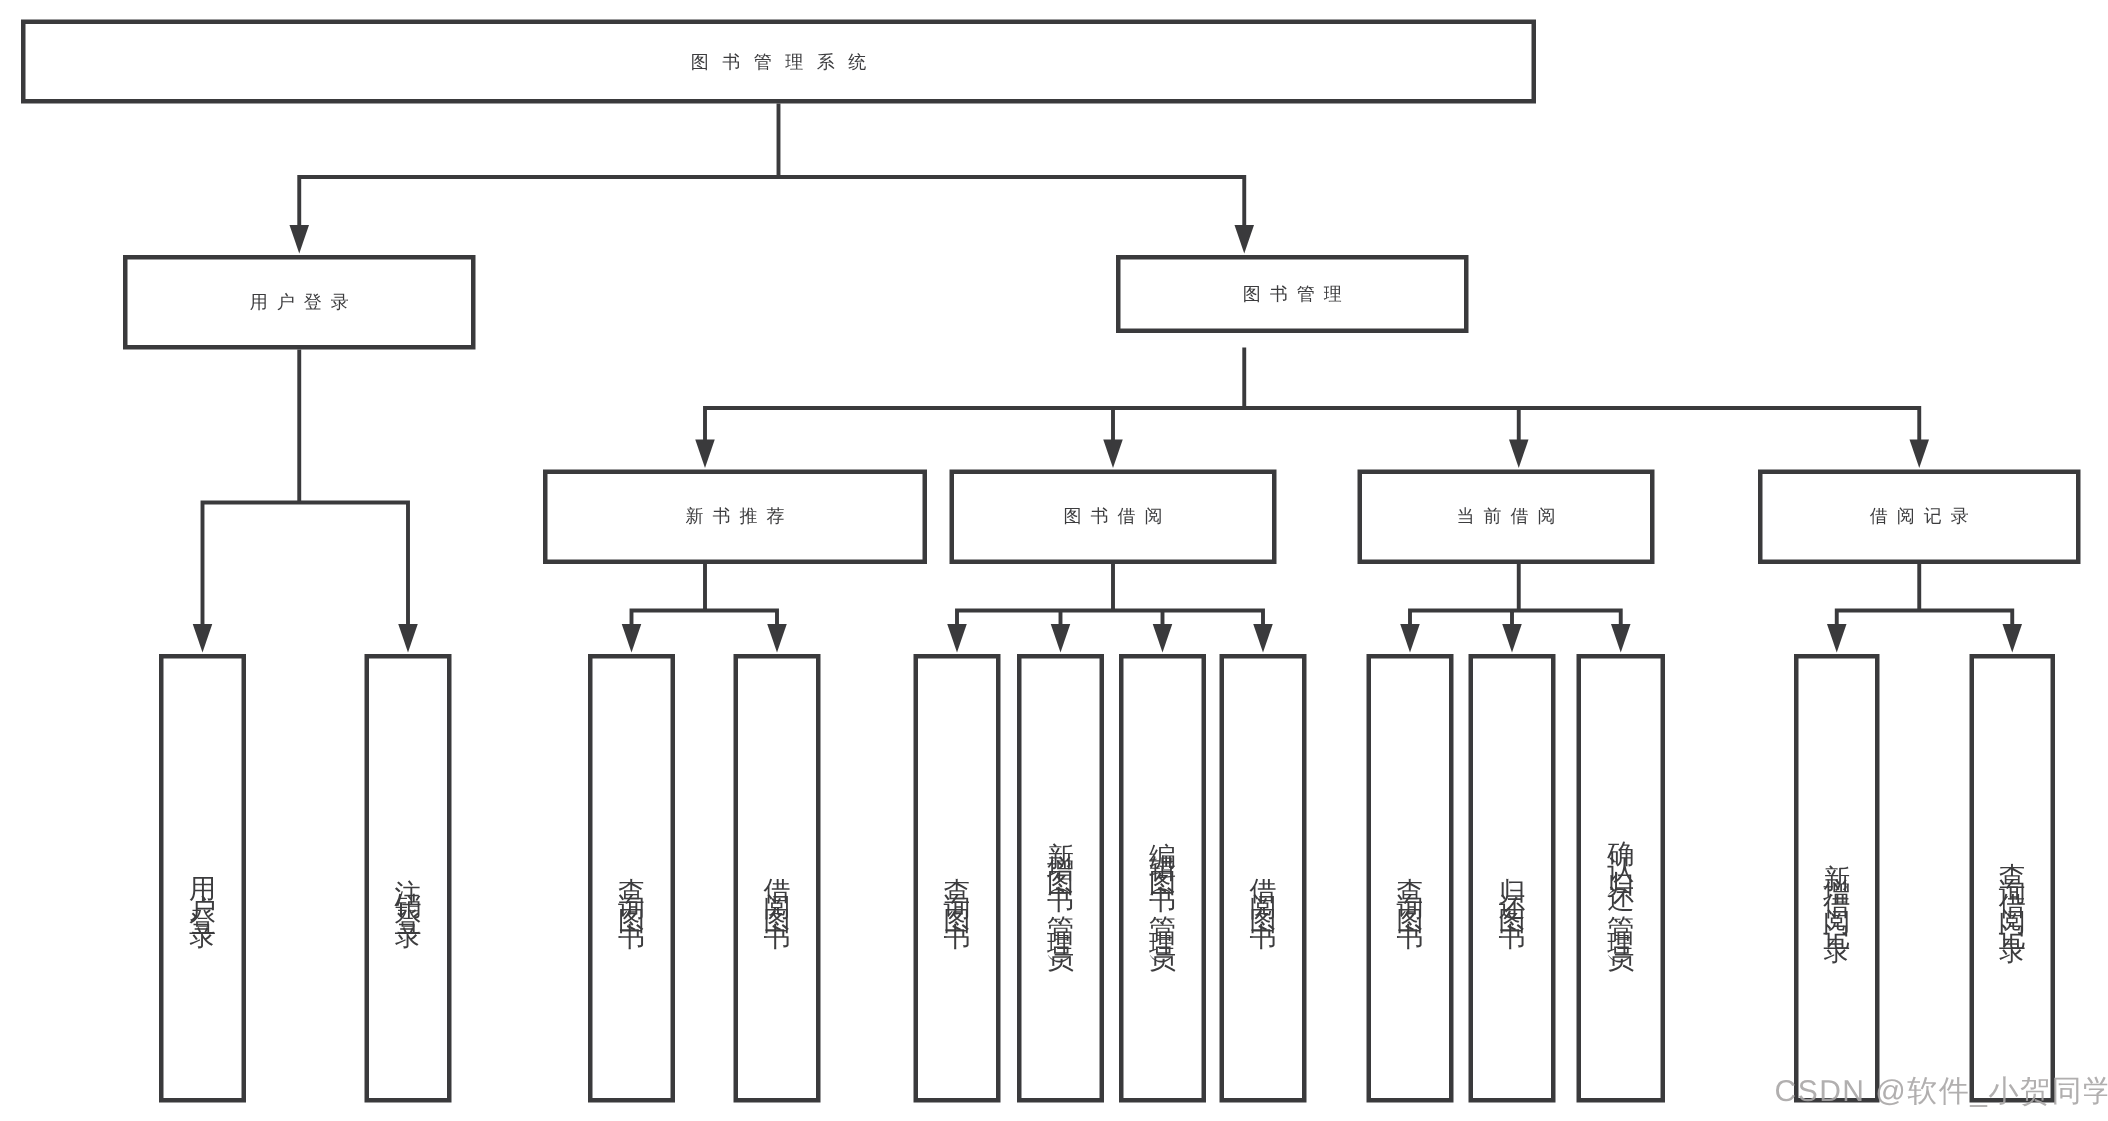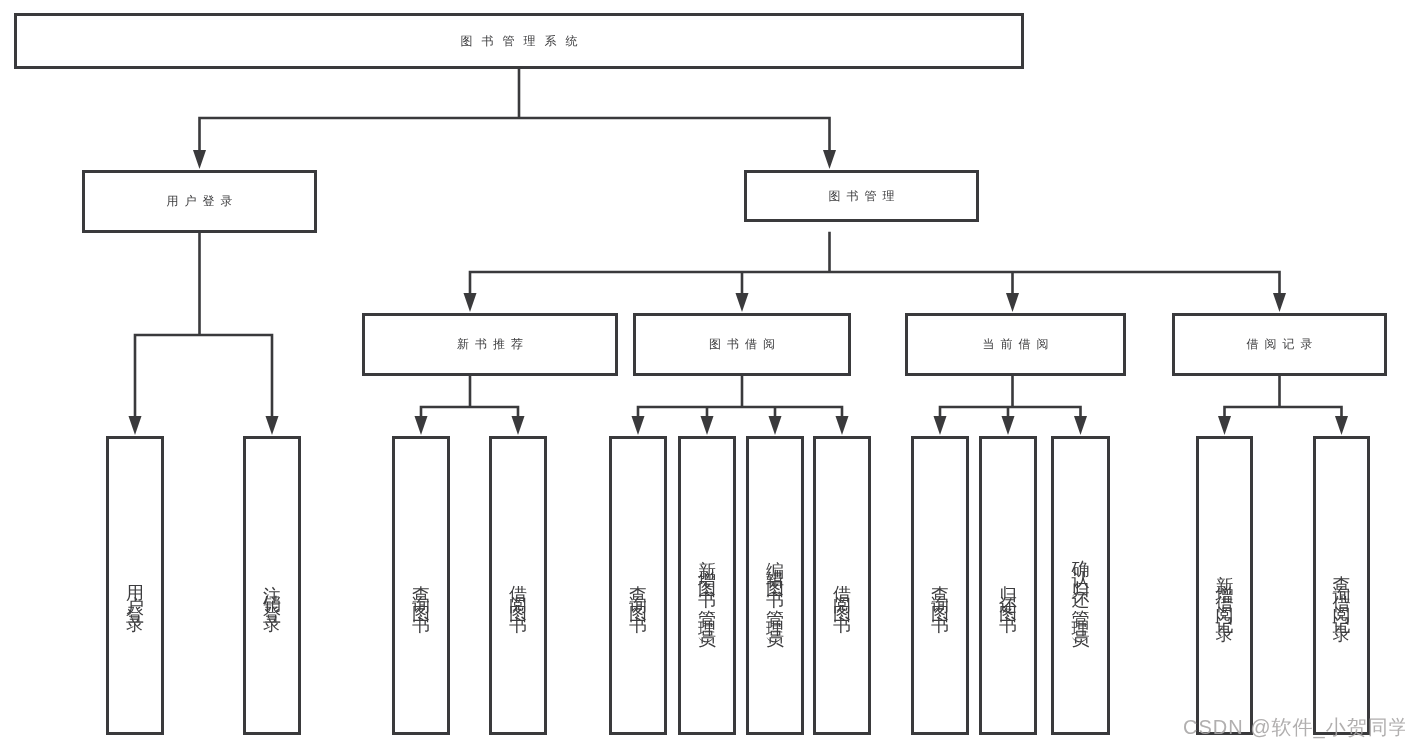--- a/index.html
+++ b/index.html
@@ -103,21 +103,21 @@
       </div>
       <div class="node h" style="left: 712px; top: 170px; width: 235px; height: 52px; margin-left: 32px;">
         <span class="lbl">图书管理</span>
       </div>
       <div class="node h" style="left: 362px; top: 313px; width: 256px; height: 63px;">
         <span class="lbl">新书推荐</span>
       </div>
       <div class="node h" style="left: 633px; top: 313px; width: 218px; height: 63px;">
         <span class="lbl">图书借阅</span>
       </div>
-      <div class="node h" style="left: 905px; top: 313px; width: 221px; height: 63px;">
+      <div class="node h" style="left: 905px; top: 313px; width: 198px; height: 63px;">
         <span class="lbl">当前借阅</span>
       </div>
       <div class="node h" style="left: 1172px; top: 313px; width: 215px; height: 63px; justify-content: center;">
         <span class="lbl">借阅记录</span>
       </div>
       <div class="node v" style="left: 106px; top: 436px; width: 58px; height: 299px;">
         <span class="lbl">用户登录</span>
       </div>
       <div class="node v" style="left: 243px; top: 436px; width: 58px; height: 299px;">
         <span class="lbl">注销登录</span>

